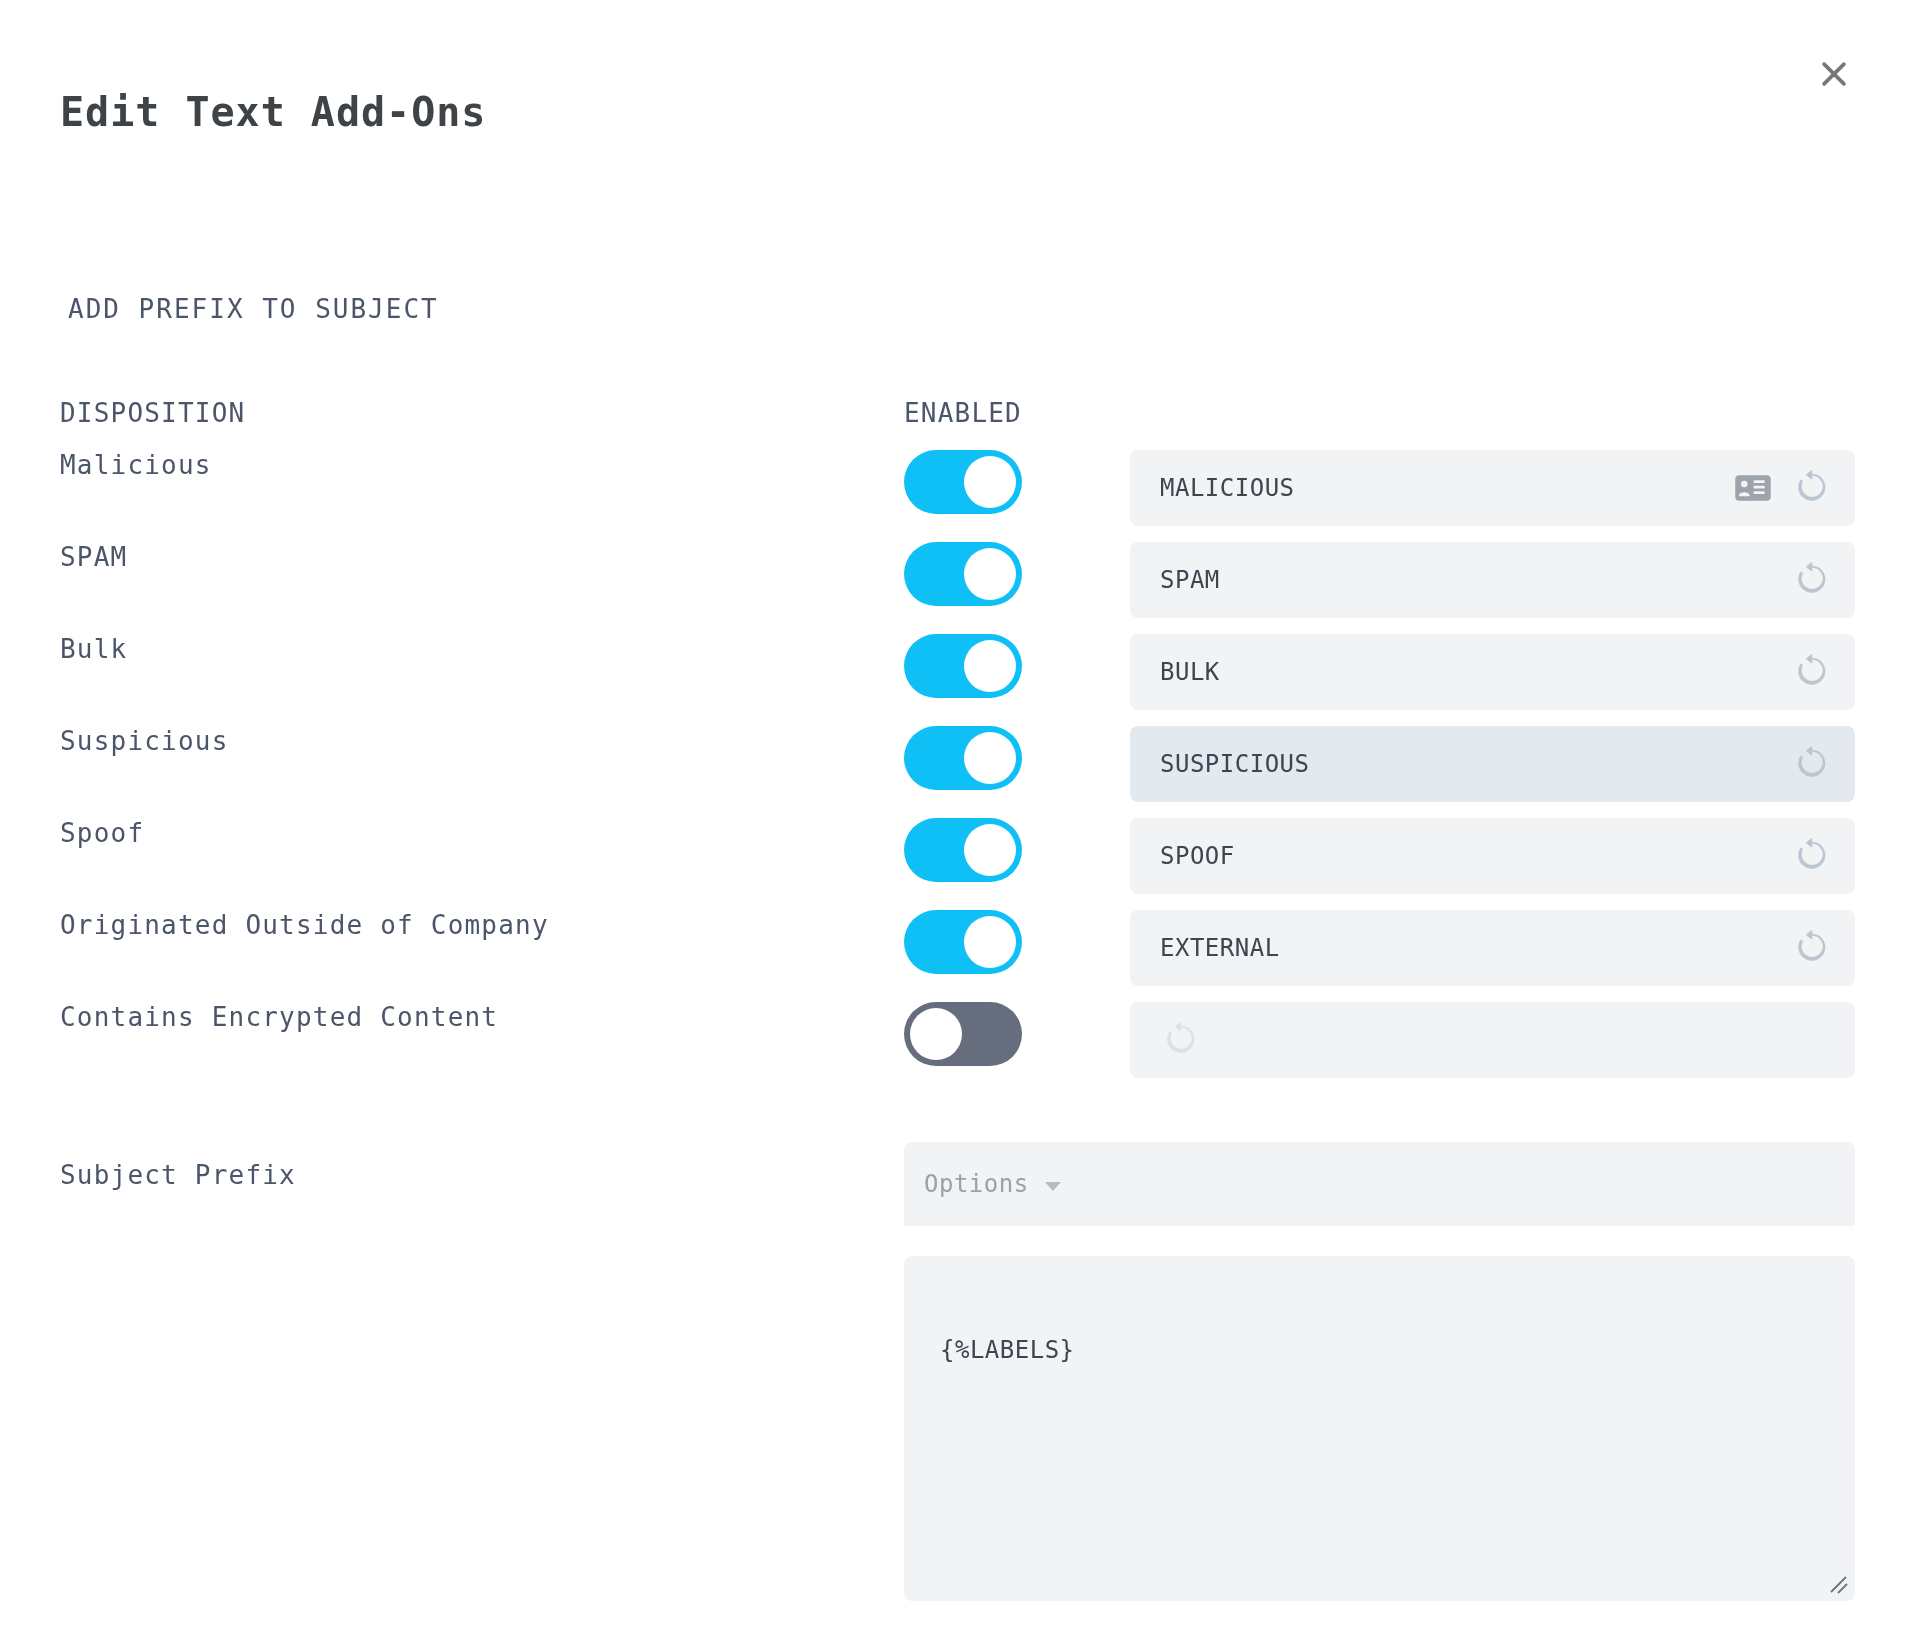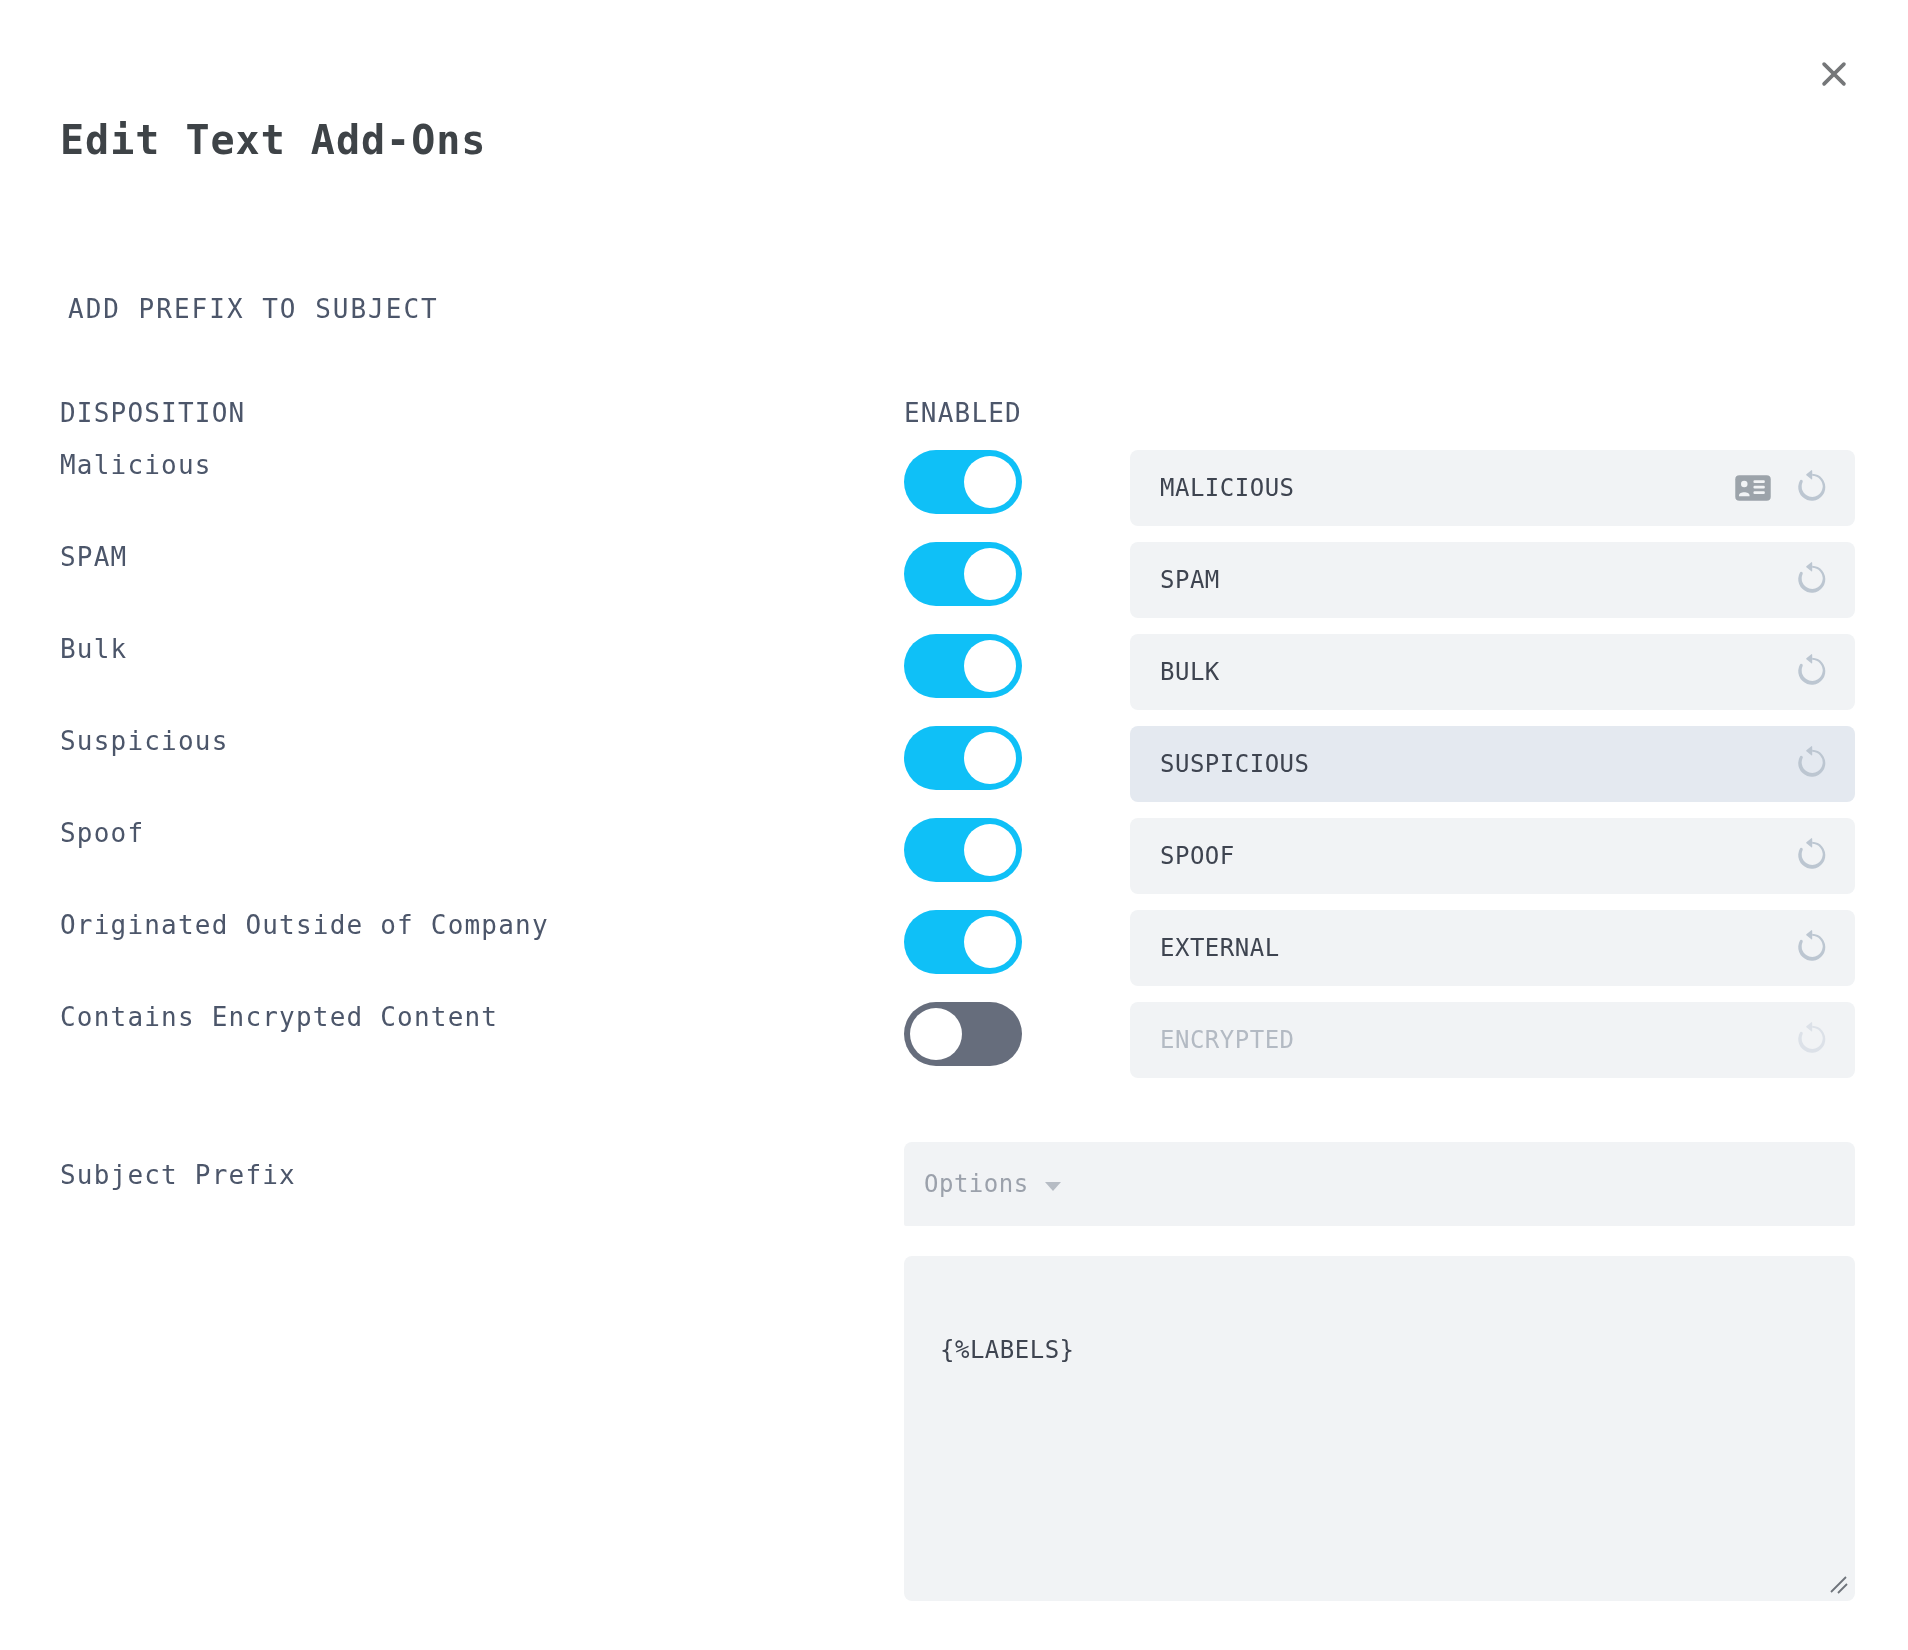--- a/index.html
+++ b/index.html
@@ -17,21 +17,21 @@
     --close-icon:#757779;
   }
   *{box-sizing:border-box}
   html,body{margin:0;padding:0}
   body{
     width:1908px;height:1650px;position:relative;overflow:hidden;background:#fff;
     font-family:"DejaVu Sans Mono","Liberation Mono",monospace;
   }
   .title{
     position:absolute;left:60px;top:88px;font-size:40px;line-height:48px;
-    font-weight:700;color:#3E4347;letter-spacing:1px;margin-top:28px;
+    font-weight:700;color:#3E4347;letter-spacing:1px;
   }
   .close-btn{
     position:absolute;left:1812px;top:52px;width:44px;height:44px;
     display:flex;align-items:center;justify-content:center;color:var(--close-icon);cursor:pointer;
   }
   .close-btn svg{width:34px;height:34px}
   .section-heading{
     position:absolute;left:60px;top:294px;font-size:26px;color:var(--text-slate);letter-spacing:2px;margin-left:8px;
   }
   .col-headers{
@@ -241,21 +241,20 @@
 
   <div class="row">
     <div class="cell-label">Contains Encrypted Content</div>
     <div class="cell-toggle">
       <div class="toggle off">
           <div class="knob"></div>
         </div>
     </div>
     <div class="cell-input">
       <div class="custom-input disabled">
-        <span class="input-text">ENCRYPTED</span>
         <span class="input-icons">
           <svg class="reset-icon" viewBox="0 0 44 44">
               <use href="#ico-reset"></use>
             </svg>
         </span>
       </div>
     </div>
   </div>
 
 </div>

